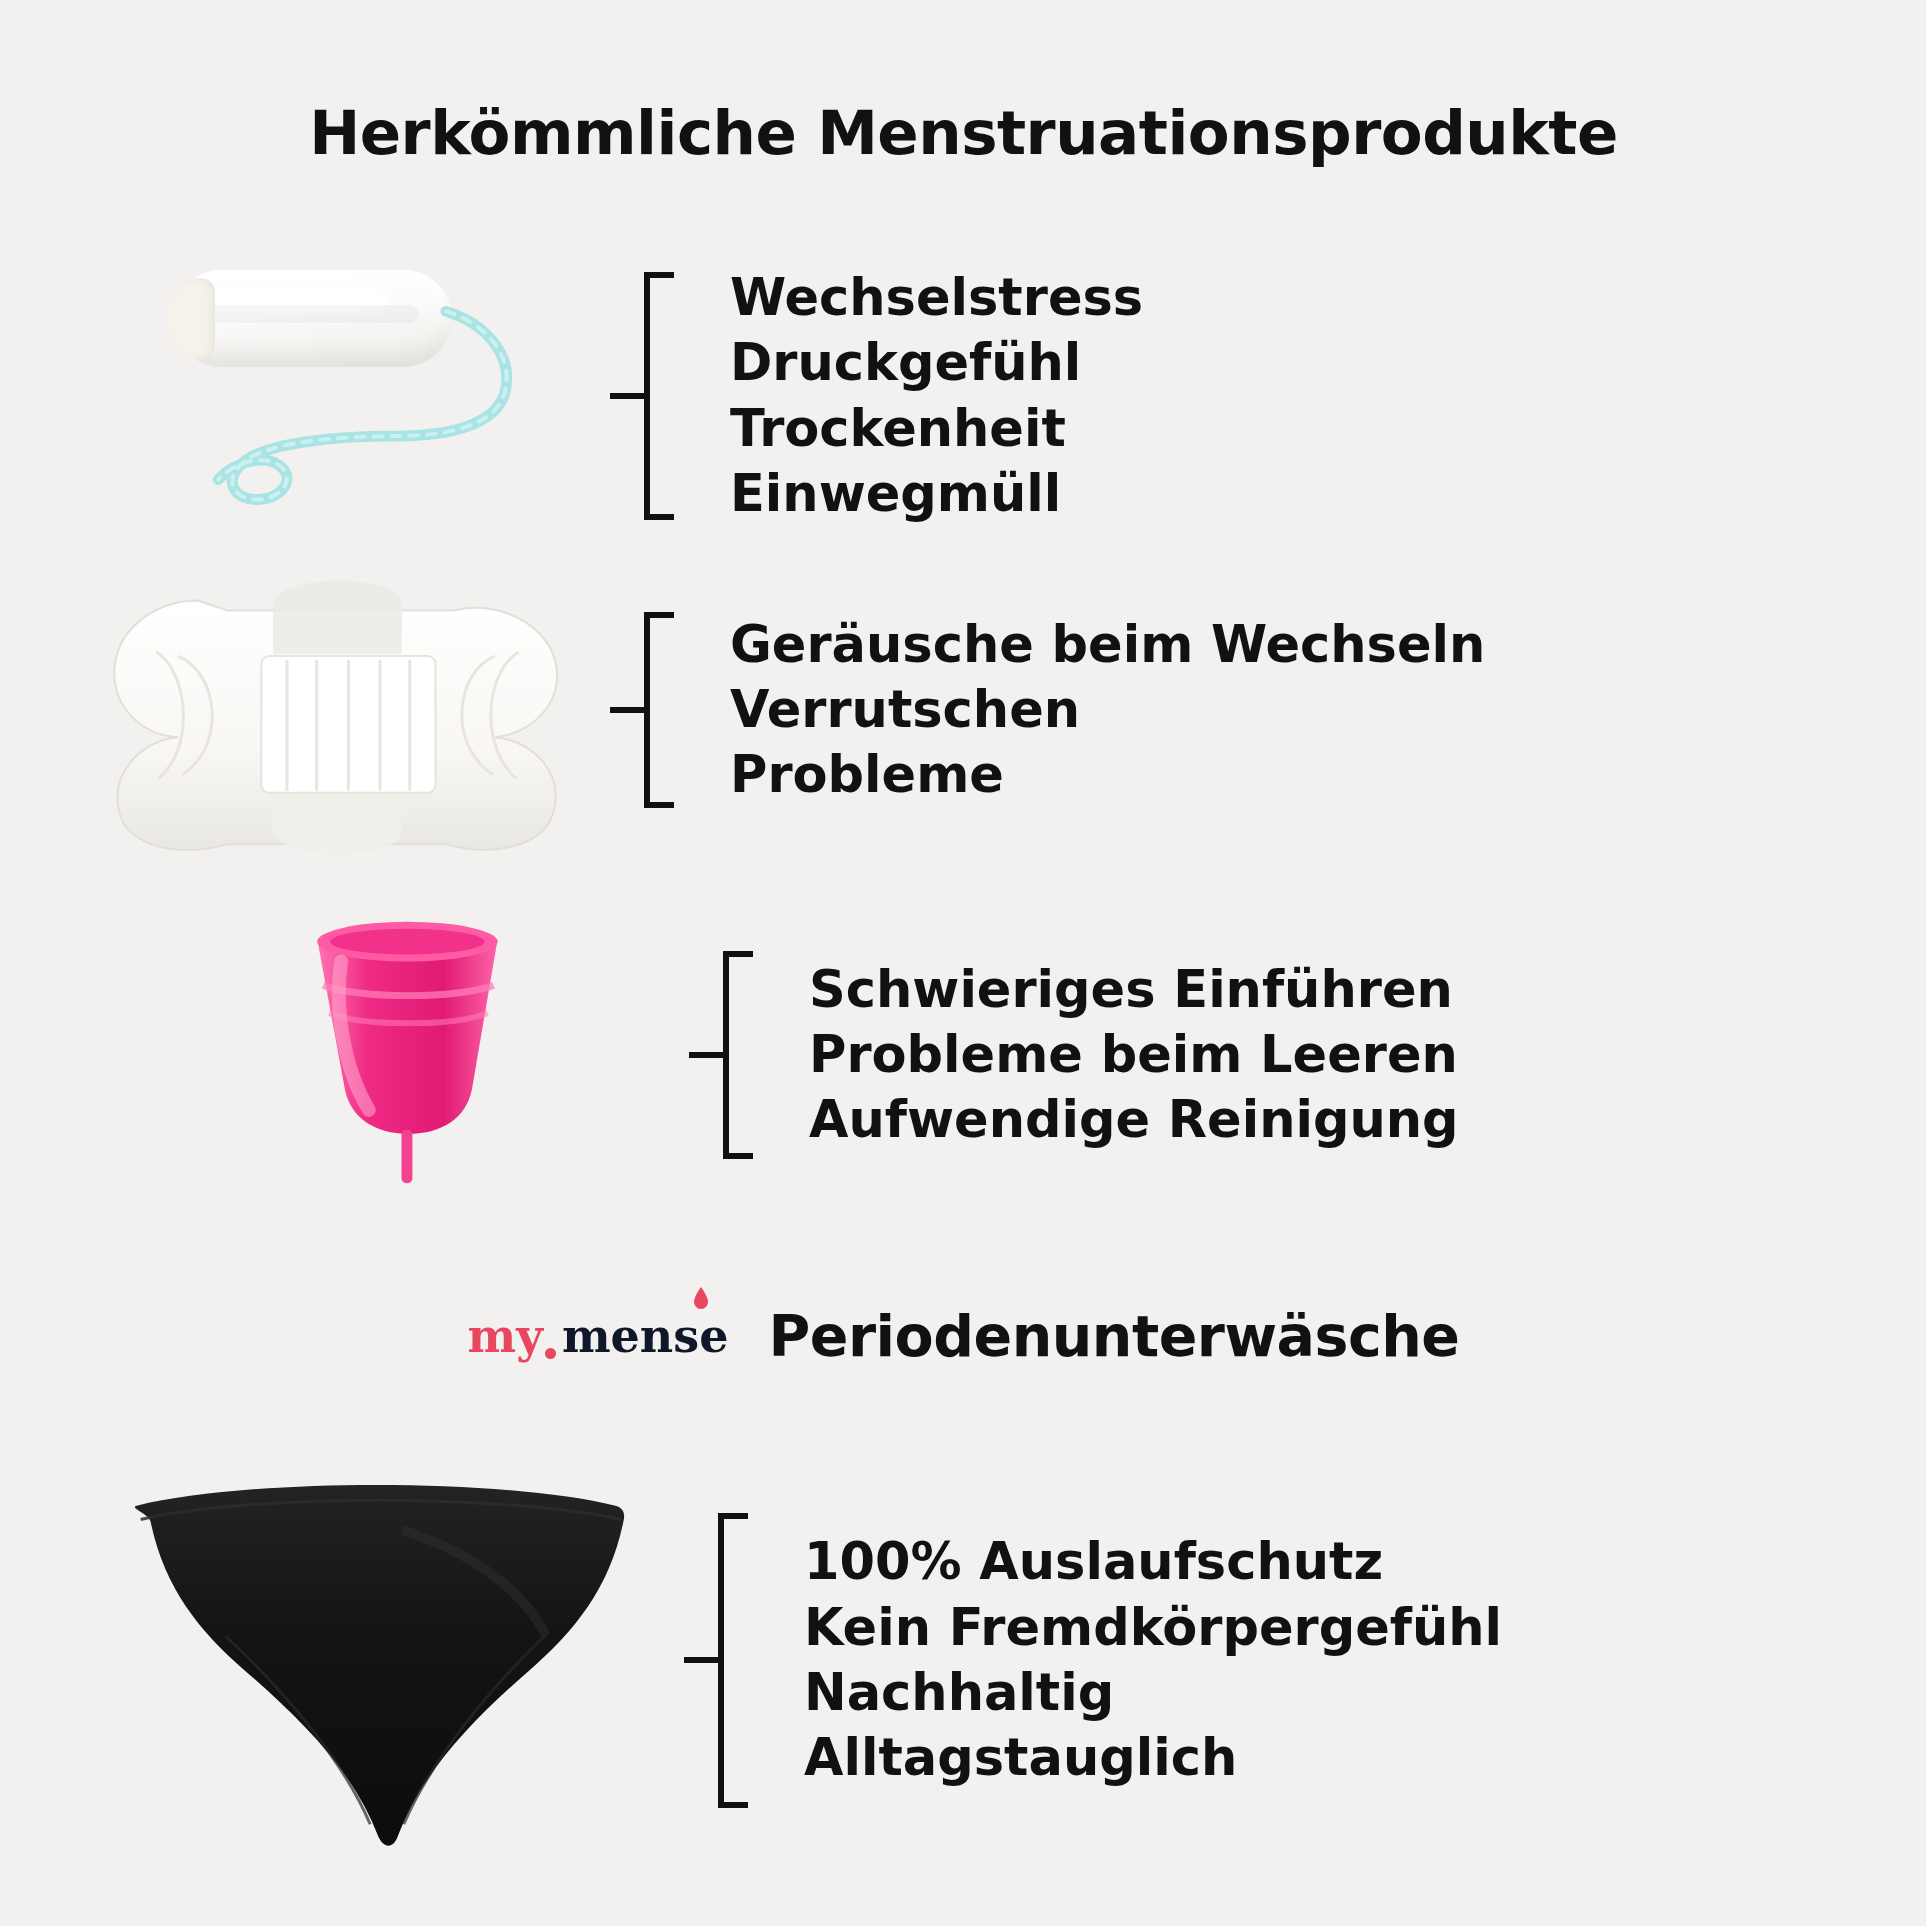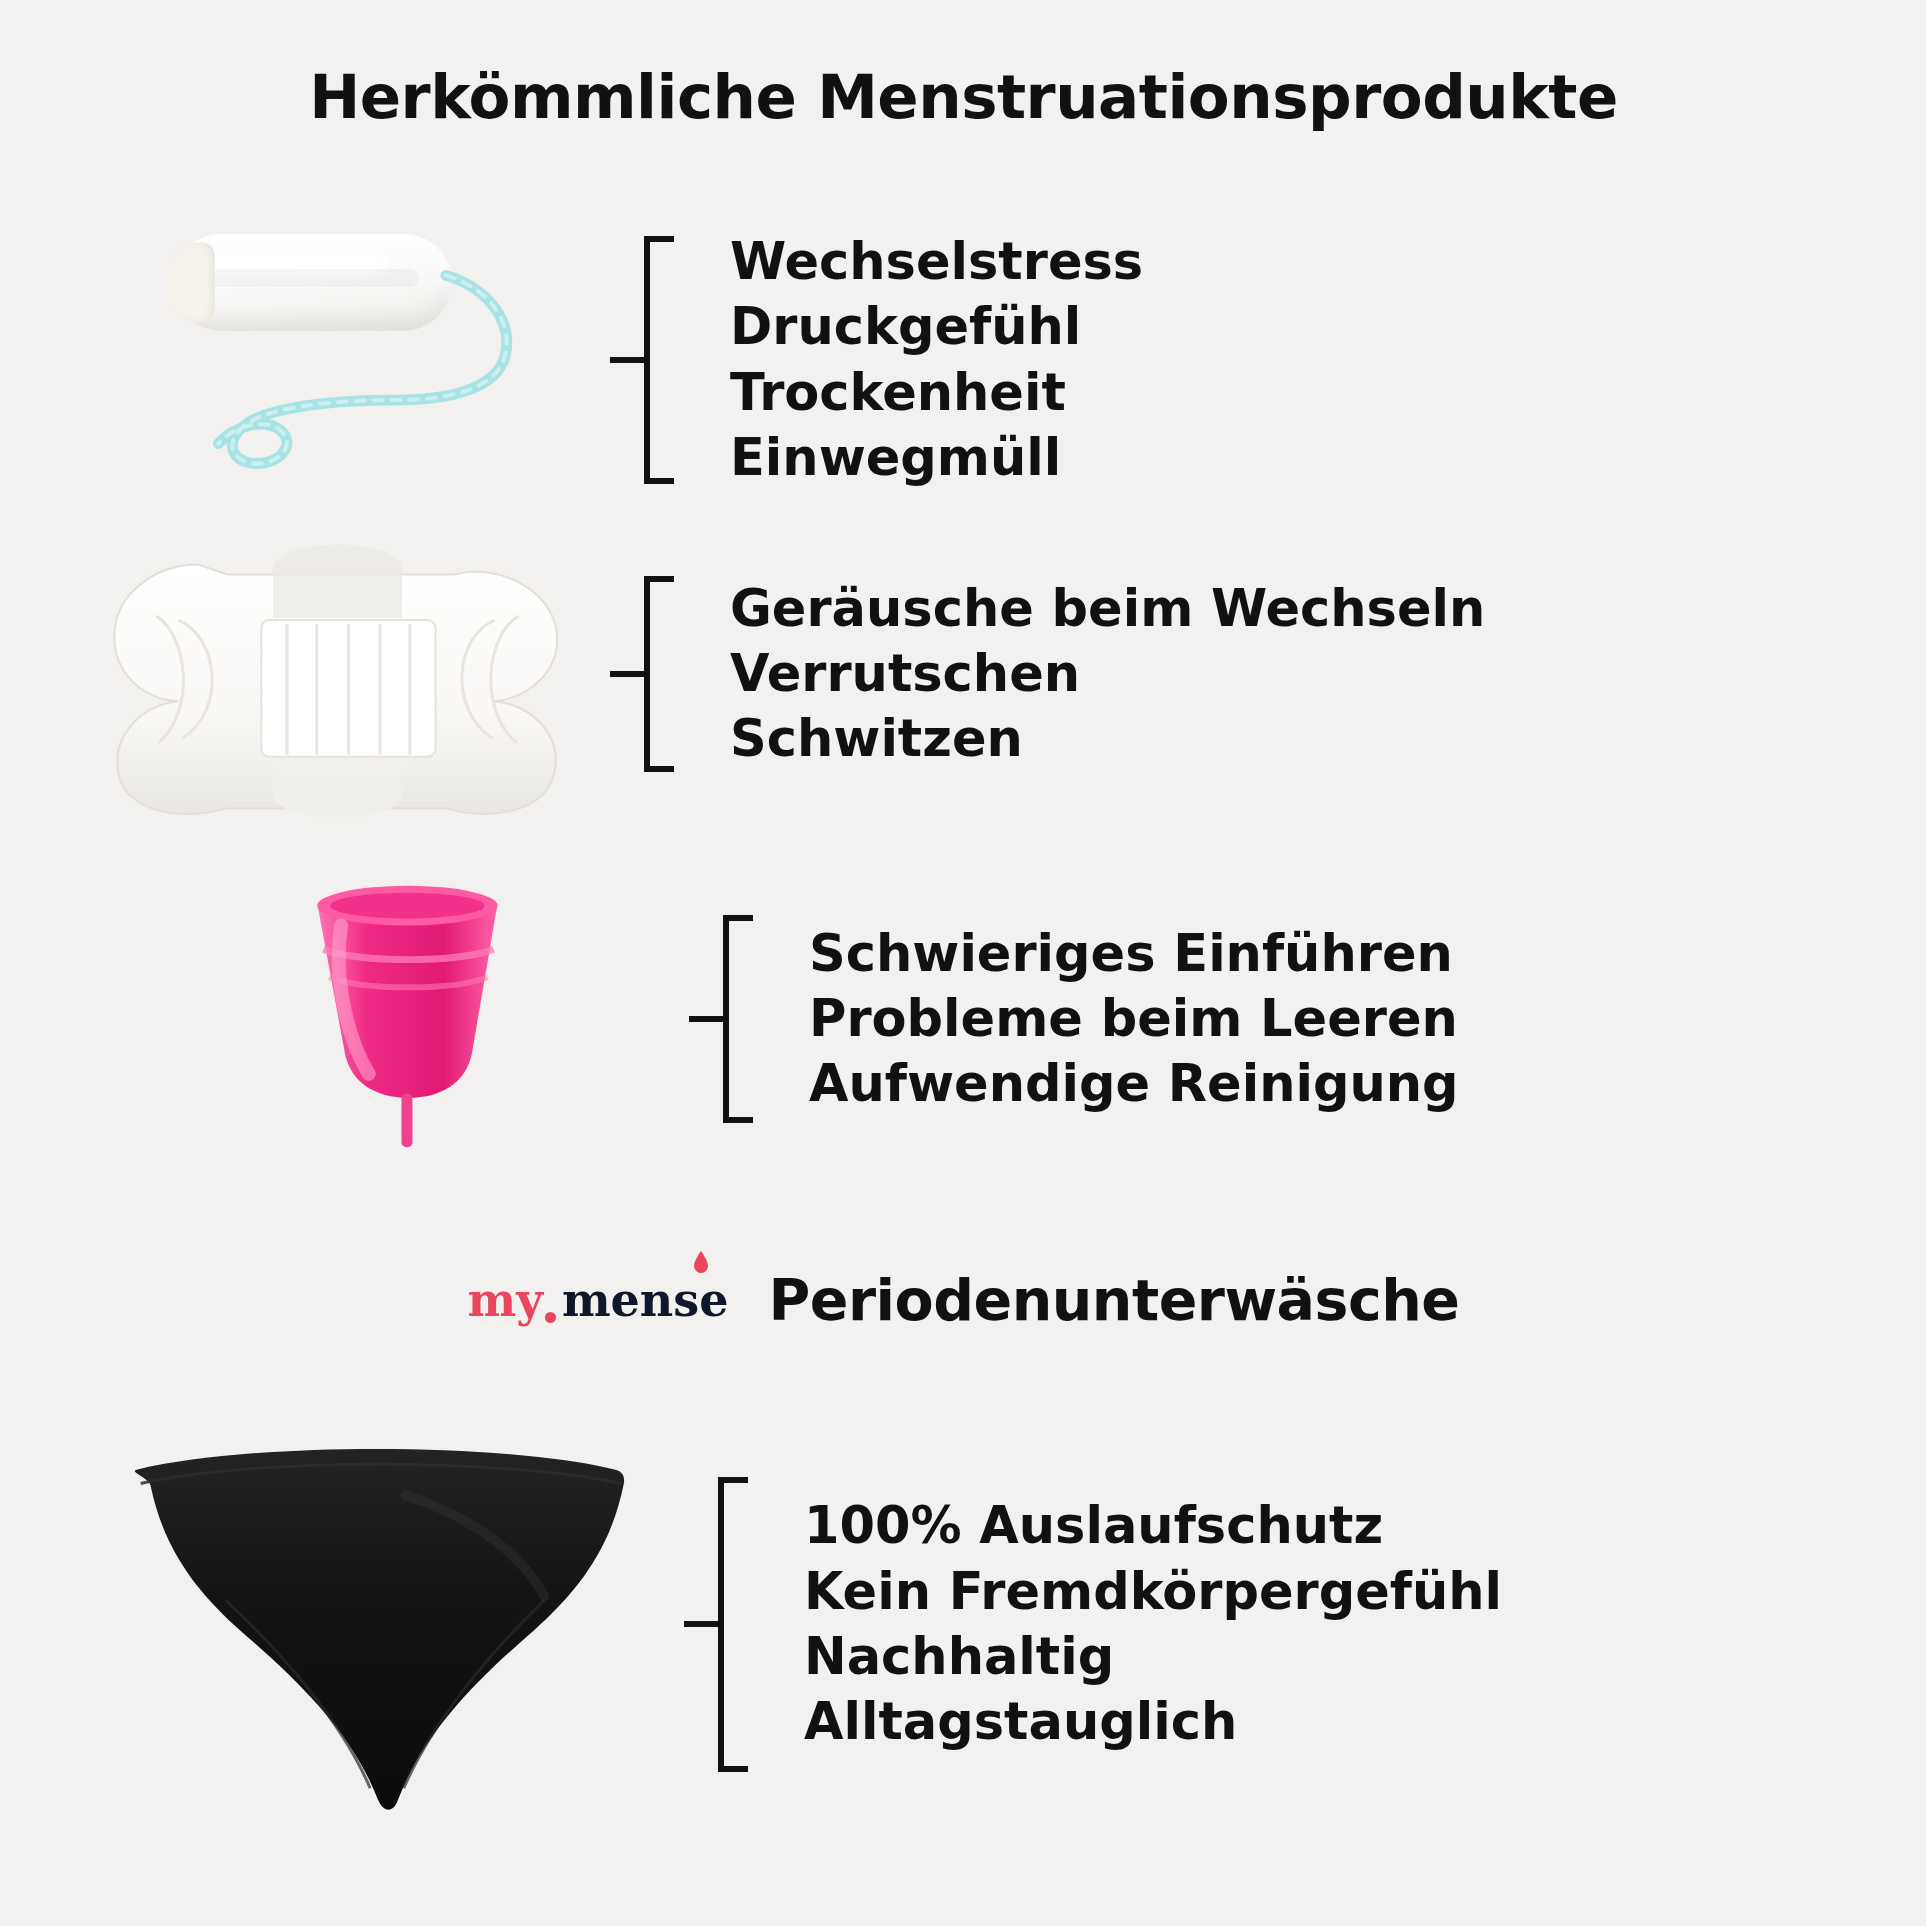--- a/index.html
+++ b/index.html
@@ -13,20 +13,21 @@
     font-family: "DejaVu Sans", sans-serif;
     color: #111111;
     position: relative;
     overflow: hidden;
   }
   .page {
     position: relative;
     width: 1927px;
     height: 1766px;
     background: #f2f1ef;
+    margin-top: 36px;
   }
 
   
   .heading-top {
     position: absolute;
     top: 61px;
     left: 0;
     width: 1927px;
     text-align: center;
     font-size: 61px;
@@ -238,21 +239,21 @@
     </div>
     <div class="bracket" style="height: 196px; margin-left: 50px;">
       <span class="b-line b-vert"></span>
       <span class="b-line b-top"></span>
       <span class="b-line b-bot"></span>
       <span class="b-line b-mid" style="transform:none; left:-34px; width:36px;"></span>
     </div>
     <div class="list">
       <span class="li">Geräusche beim Wechseln</span>
       <span class="li">Verrutschen</span>
-      <span class="li">Schwitzen</span>
+      <span class="li">Probleme</span>
     </div>
   </div>
 
   <div class="row" style="top: 870px; left: 238px;">
     <div class="art cup-wrap">
       <svg class="cup-svg" width="426" height="297" viewBox="0 0 430 300">
         <defs>
           <linearGradient id="cupg" x1="0" y1="0" x2="1" y2="0">
             <stop offset="0%" stop-color="#ff74b0"></stop>
             <stop offset="28%" stop-color="#ef2a84"></stop>

